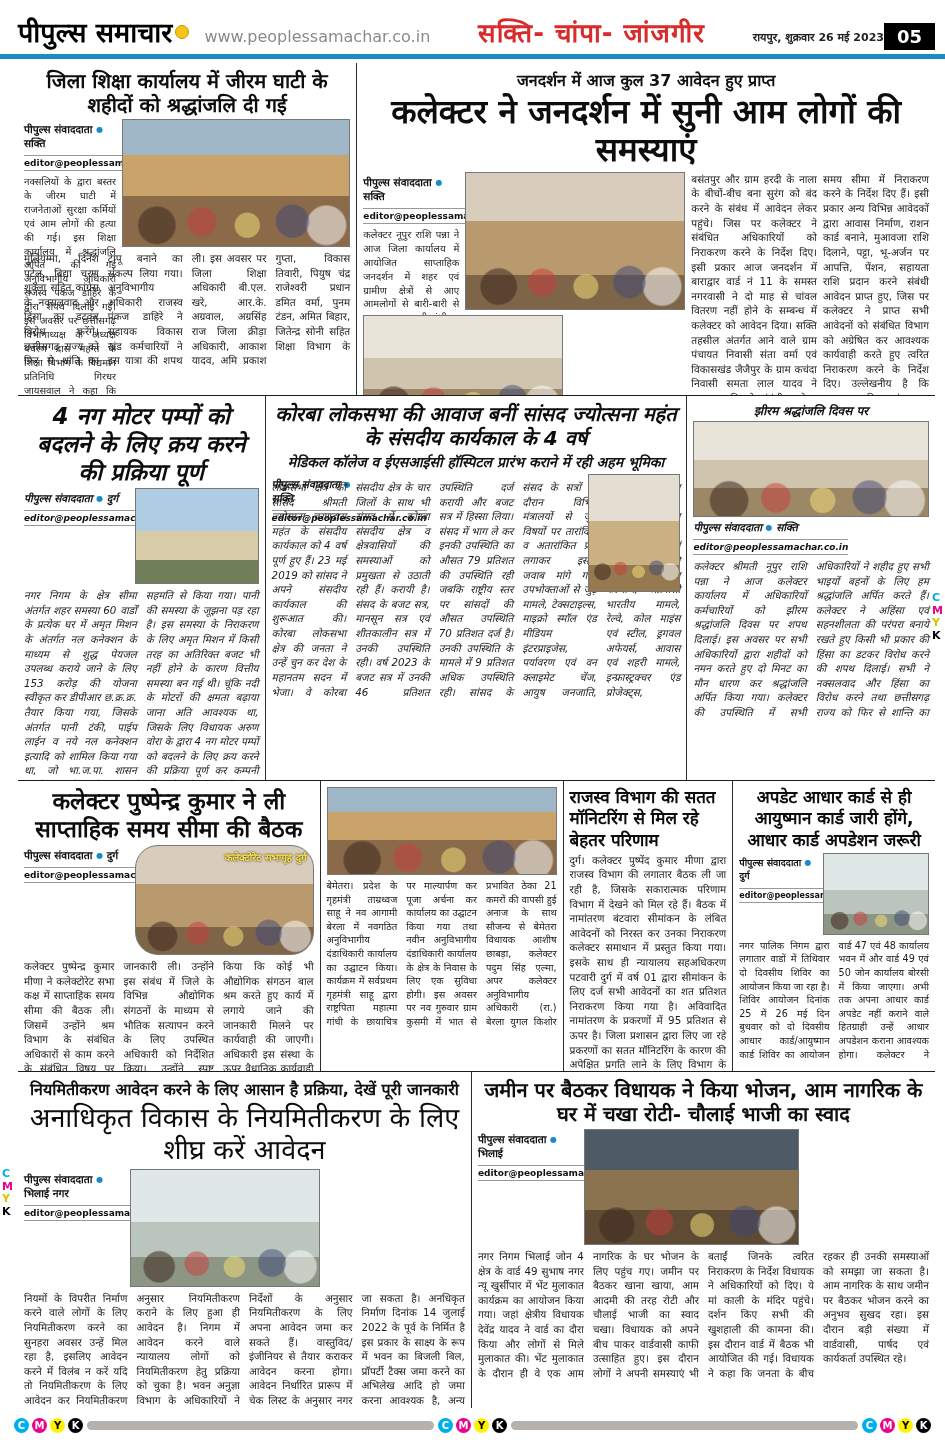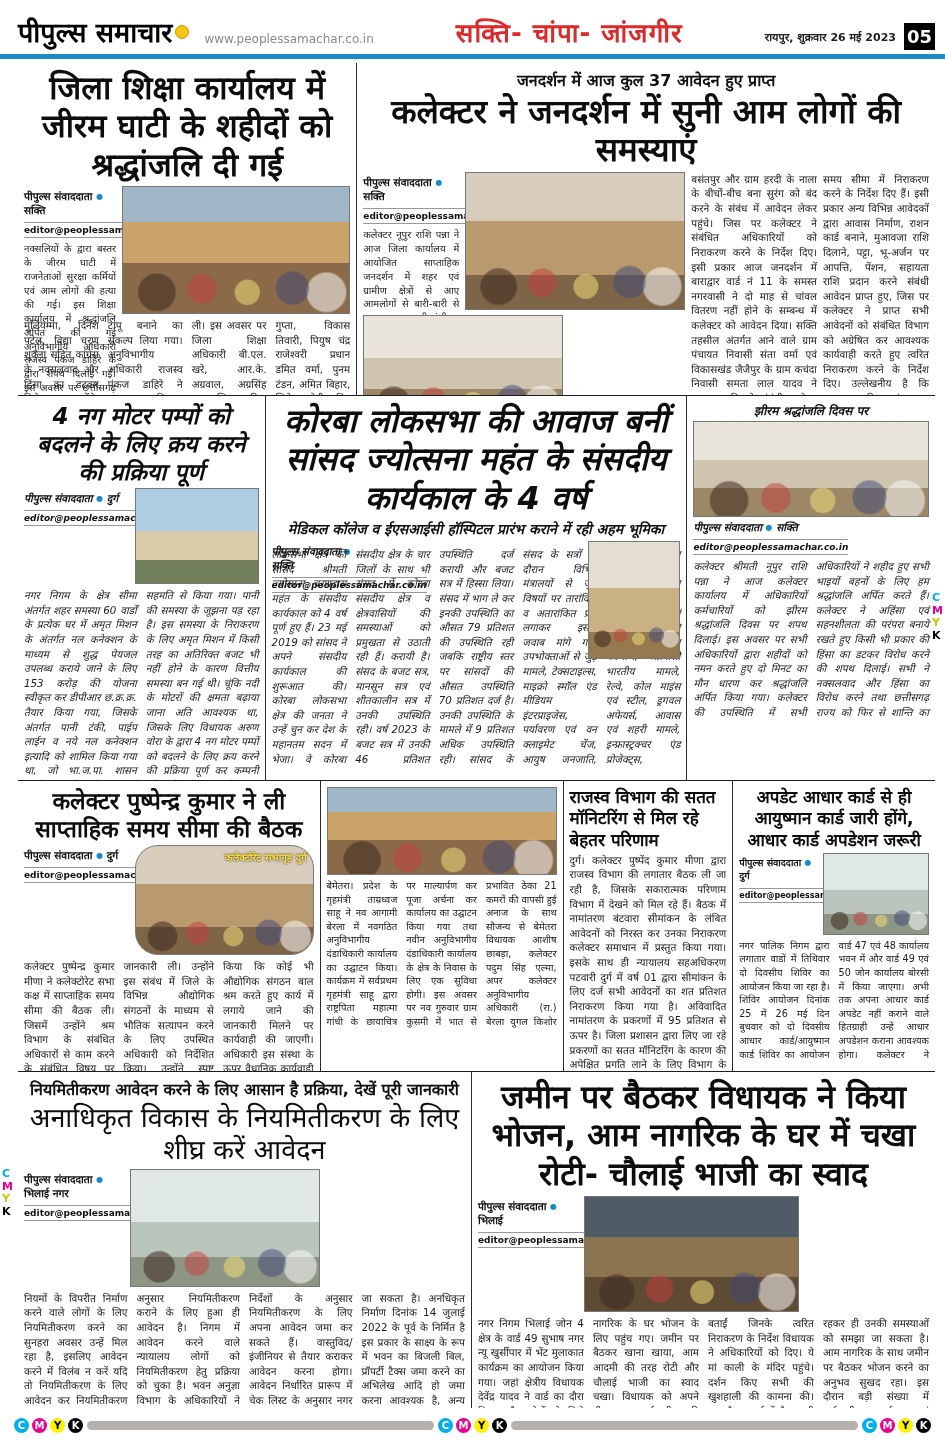--- a/index.html
+++ b/index.html
@@ -4,25 +4,25 @@
 <style>
   html,body{margin:0;padding:0;background:#e9e9e9;}
   .sheet{position:relative;width:945px;height:1445px;background:#fff;margin:0 auto;
          font-family:"DejaVu Sans","Liberation Sans",sans-serif;color:#111;overflow:hidden;}
   
   .hdr{display:flex;align-items:flex-end;justify-content:space-between;padding:6px 10px 4px 18px;height:44px;}
   .masthead{display:flex;flex-direction:column;}
   .mast-line{display:flex;align-items:center;gap:2px;}
   .mast-text{font-size:27px;font-weight:bold;letter-spacing:0;color:#000;}
   .bulb{width:12px;height:12px;border-radius:50%;background:#f5c518;border:1.5px solid #c79a00;display:inline-block;margin:0 1px;}
-  .site{font-size:12px;color:#8a8a8a;margin-left:14px;align-self:flex-end;padding-bottom:4px;}
+  .site{font-size:16px;color:#8a8a8a;margin-left:14px;align-self:flex-end;padding-bottom:4px;}
   .edition{font-size:26px;font-weight:bold;color:#d92b2b;letter-spacing:1px;}
-  .hdr-right{display:flex;align-items:center;gap:8px;}
+  .hdr-right{display:flex;align-items:center;gap:0;}
   .dateline{font-size:11px;font-weight:bold;color:#222;}
-  .pagenum{background:#000;color:#fff;font-size:18px;font-weight:bold;padding:3px 3px;}
+  .pagenum{background:#000;color:#fff;font-size:18px;font-weight:bold;padding:3px 13px;}
   .blue-rule{height:5px;background:#1a8ac9;margin:0 0 2px 0;}
   
   .content{padding:2px 10px 0 18px;}
   .row{display:flex;border-top:1.5px solid #1c1c1c;}
   .row.first{border-top:none;}
   .col{padding:4px 6px;overflow:hidden;box-sizing:border-box;}
   .vline{border-right:1px solid #2a2a2a;}
   h1,h2,h3{margin:2px 0;text-align:center;font-weight:bold;color:#0d0d0d;}
   .kicker{text-align:center;font-weight:bold;font-size:16px;margin:2px 0;}
   .kicker.sm{font-size:12px;}
@@ -62,21 +62,21 @@
   .graybar{flex:1;height:9px;background:#b5b2ad;border-radius:5px;}
   .edge-cmyk{position:absolute;display:flex;flex-direction:column;font-size:11px;font-weight:bold;line-height:1.15;}
   .edge-cmyk span:nth-child(1){color:#00aeef;}
   .edge-cmyk span:nth-child(2){color:#ec008c;}
   .edge-cmyk span:nth-child(3){color:#d6c400;}
   .edge-cmyk span:nth-child(4){color:#000;}
   .edge-left{left:2px;top:1168px;}
   .edge-right{right:2px;top:592px;}
   
   .h-xl{font-size:33px;line-height:1.15;}
-  .h-lg{font-size:32px;line-height:1.2;}
+  .h-lg{font-size:20px;line-height:1.2;}
   .h-md{font-size:23px;line-height:1.22;}
   .h-sm{font-size:17px;line-height:1.25;}
   .h-thin{font-weight:400;font-size:27px;line-height:1.2;}
   .subhead{text-align:center;font-weight:bold;font-size:14px;margin:1px 0 3px 0;}
 </style>
 </head>
 <body>
 
 <div class="sheet">
 

